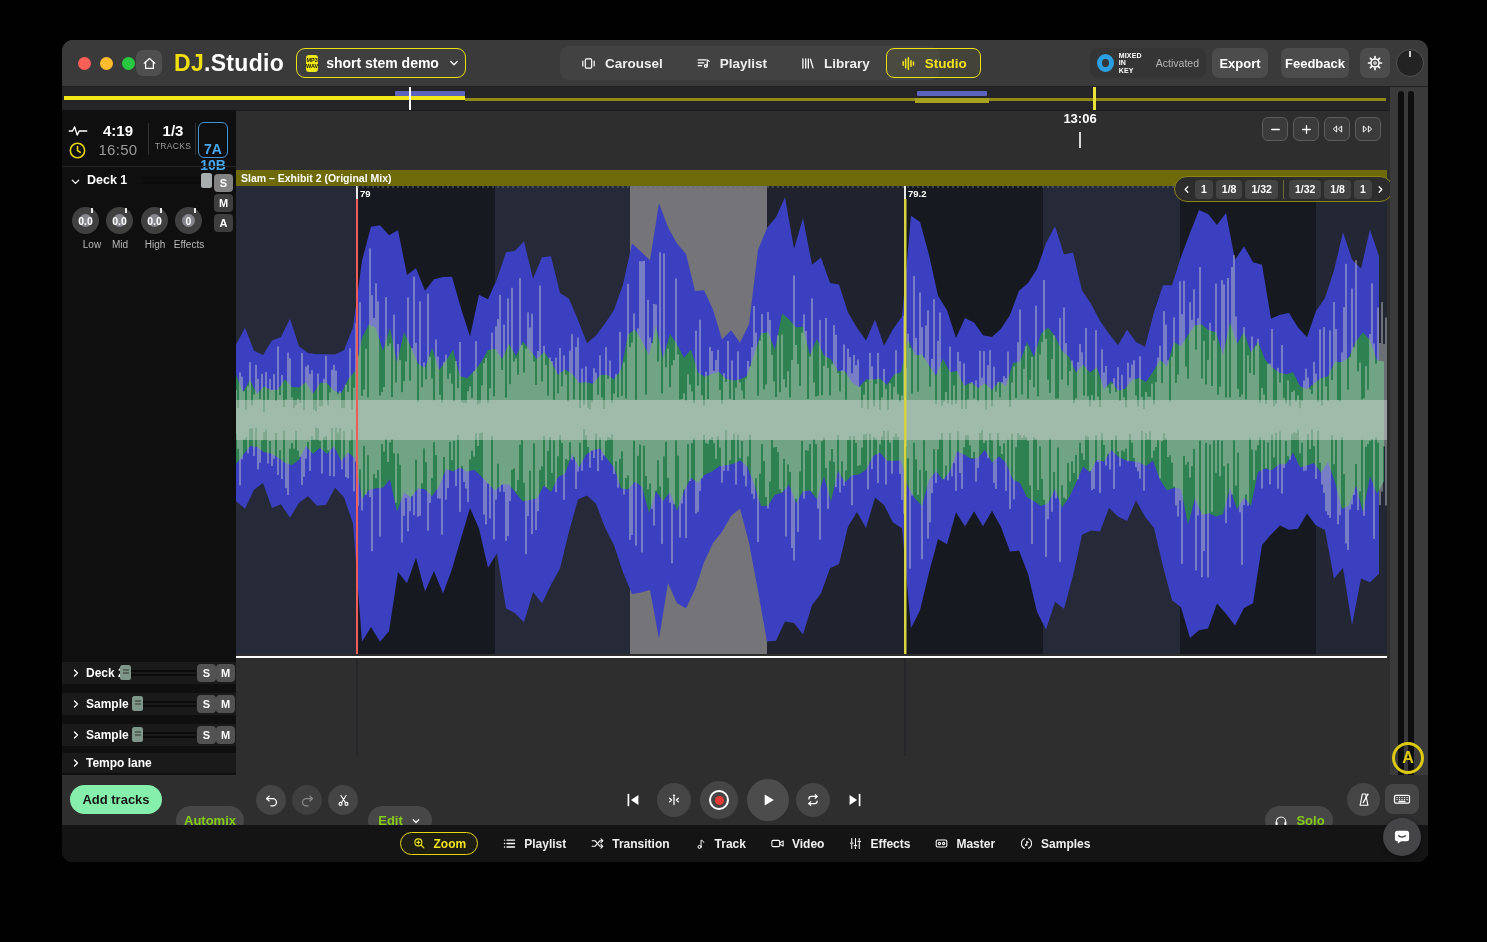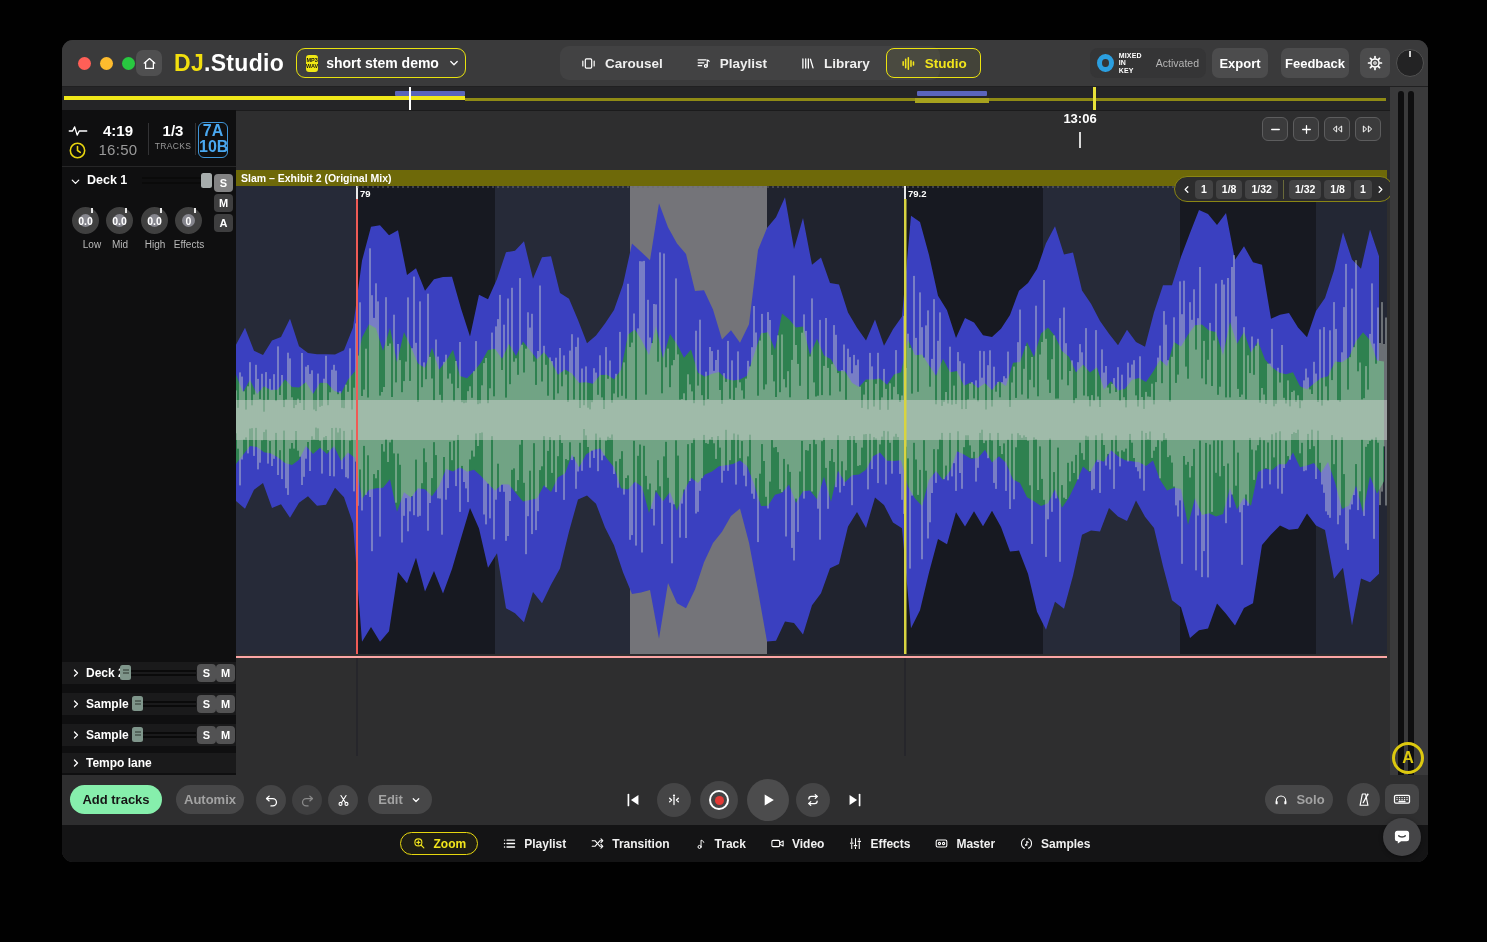--- a/index.html
+++ b/index.html
@@ -40,59 +40,59 @@
   .time-label{position:absolute;left:995px;top:71px;width:46px;text-align:center;color:#fff;font-size:13px;font-weight:700;}
   .time-tick{position:absolute;left:1017px;top:92px;width:2px;height:16px;background:#d8d8d8;}
   .zoom-btn{position:absolute;top:77px;width:26px;height:24px;border:1px solid #5d5d5e;border-radius:6px;background:#3b3b3c;
     display:flex;align-items:center;justify-content:center;cursor:pointer;box-sizing:border-box;}
   
   .sidebar{position:absolute;left:0;top:70px;width:174px;height:665px;background:#0f0f10;}
   .stat-num{color:#fff;font-size:15px;font-weight:700;text-align:center;}
   .stat-sub{color:#9a9a9a;font-size:15px;text-align:center;letter-spacing:.3px;}
   .vdiv{position:absolute;width:1px;background:#333335;}
   .key-badge{position:absolute;left:136px;top:12px;width:30px;height:36px;border:1.5px solid #3f95d8;border-radius:6px;
-    color:#4aa8f0;font-size:16px;font-weight:800;text-align:center;line-height:16px;box-sizing:border-box;padding-top:0;}
+    color:#4aa8f0;font-size:14px;font-weight:800;text-align:center;line-height:16px;box-sizing:border-box;padding-top:18px;}
   .deck-label{color:#fff;font-size:12.5px;font-weight:700;}
   .sma{position:absolute;left:152px;width:19px;height:18px;border-radius:4px;font-size:11px;font-weight:700;color:#fff;
     display:flex;align-items:center;justify-content:center;cursor:pointer;}
   .knob{position:absolute;width:27px;height:27px;border-radius:50%;background:#85858d;border:7px solid #404040;box-sizing:border-box;
     color:#fff;font-size:10.5px;font-weight:800;display:flex;align-items:center;justify-content:center;cursor:pointer;}
   .knob::before{content:"";position:absolute;left:11.5px;top:-6px;width:2px;height:5px;background:#e8e8e8;}
   .knob-label{position:absolute;width:40px;text-align:center;color:#b9b9b9;font-size:10px;}
   .lane-row{position:absolute;left:0;width:174px;height:22px;background:#1a1a1b;display:block;}
   .lane-name{position:absolute;left:24px;top:4px;color:#fff;font-size:12px;font-weight:700;}
   .lane-slider{position:absolute;top:7px;height:8px;cursor:pointer;}
   .lane-track{position:absolute;left:0;top:1px;width:100%;height:2px;background:#0a0a0a;box-shadow:0 4px 0 #0a0a0a;}
   .lane-handle{position:absolute;top:-4px;width:11px;height:15px;background:#7f968b;border-radius:2.5px;}
   .lane-handle::before{content:"";position:absolute;left:2.5px;top:4px;width:6px;height:1.5px;background:#55655c;box-shadow:0 3px 0 #55655c;}
   .lane-btn{position:absolute;top:2px;width:19px;height:18px;background:#525253;border-radius:4px;color:#fff;font-size:11px;
     font-weight:700;display:flex;align-items:center;justify-content:center;cursor:pointer;}
   
-  .wave-region{position:absolute;left:174px;top:130px;width:1151px;height:486px;border-bottom:2px solid #fca5a5;}
+  .wave-region{position:absolute;left:174px;top:130px;width:1151px;height:486px;border-bottom:2px solid #ffffff;}
   .wave-title{position:absolute;left:0;top:0;width:100%;height:16px;background:#6e6909;color:#fff;font-size:10.5px;
     font-weight:600;line-height:16px;padding-left:5px;box-sizing:border-box;}
   .mk-label{position:absolute;top:18px;color:#fff;font-size:9.5px;font-weight:600;}
   .below-line{position:absolute;top:618px;width:2px;height:98px;background:#26262b;}
   
   .beatjump{position:absolute;left:938px;top:6px;height:26px;background:#2c2c2d;border:1px solid #8a8614;border-radius:14px;
     display:flex;align-items:center;padding:0 6px;gap:3px;box-sizing:border-box;}
   .bj-btn{height:19px;background:#434344;border:none;border-radius:4px;color:#fff;font-size:10.5px;font-weight:700;
     padding:0 6px;cursor:pointer;font-family:inherit;}
   .bj-div{width:1px;height:19px;background:#6a6a3a;margin:0 2px;}
   .bj-chev{color:#fff;cursor:pointer;display:flex;align-items:center;}
   
   .vscroll{position:absolute;left:1328px;top:47px;width:38px;height:705px;background:#3a3a3b;}
   .vbar{position:absolute;top:4px;width:6px;height:696px;background:#0e0e0f;border-radius:3px;cursor:pointer;}
   .a-logo{position:absolute;left:1330px;top:702px;width:32px;height:32px;border:3px solid #ddc90f;border-radius:50%;
     box-sizing:border-box;color:#ddc90f;font-weight:800;font-size:16px;display:flex;align-items:center;justify-content:center;cursor:pointer;}
   
   .toolbar{position:absolute;left:0;top:735px;width:1366px;height:50px;background:#2e2e2f;}
   .pill{position:absolute;top:10px;height:29px;border-radius:15px;display:flex;align-items:center;justify-content:center;
     font-size:13px;font-weight:700;cursor:pointer;gap:7px;}
-  .pill.gray{background:#474748;color:#a3a3a3;}
+  .pill.gray{background:#474748;color:#84cc16;margin-top:21px;}
   .circ{position:absolute;border-radius:50%;background:#454546;display:flex;align-items:center;justify-content:center;cursor:pointer;}
   .rec-dot{width:16px;height:16px;border-radius:50%;border:2px solid #fff;display:flex;align-items:center;justify-content:center;}
   .rec-dot i{width:9px;height:9px;border-radius:50%;background:#e53935;display:block;}
   
   .tabbar{position:absolute;left:0;top:785px;width:1366px;height:37px;background:#141415;
     display:flex;align-items:center;justify-content:center;gap:24px;}
   .btab{display:flex;align-items:center;gap:7px;color:#f0f0f0;font-size:12px;font-weight:600;cursor:pointer;white-space:nowrap;}
   .btab.active{border:1px solid #e6d70f;border-radius:13px;padding:3px 11px;color:#f2e51c;background:rgba(230,215,15,.05);}
   .chat-btn{position:absolute;left:1321px;top:778px;width:38px;height:38px;border-radius:50%;background:#454547;
     display:flex;align-items:center;justify-content:center;cursor:pointer;z-index:5;box-shadow:0 1px 4px rgba(0,0,0,.4);}

